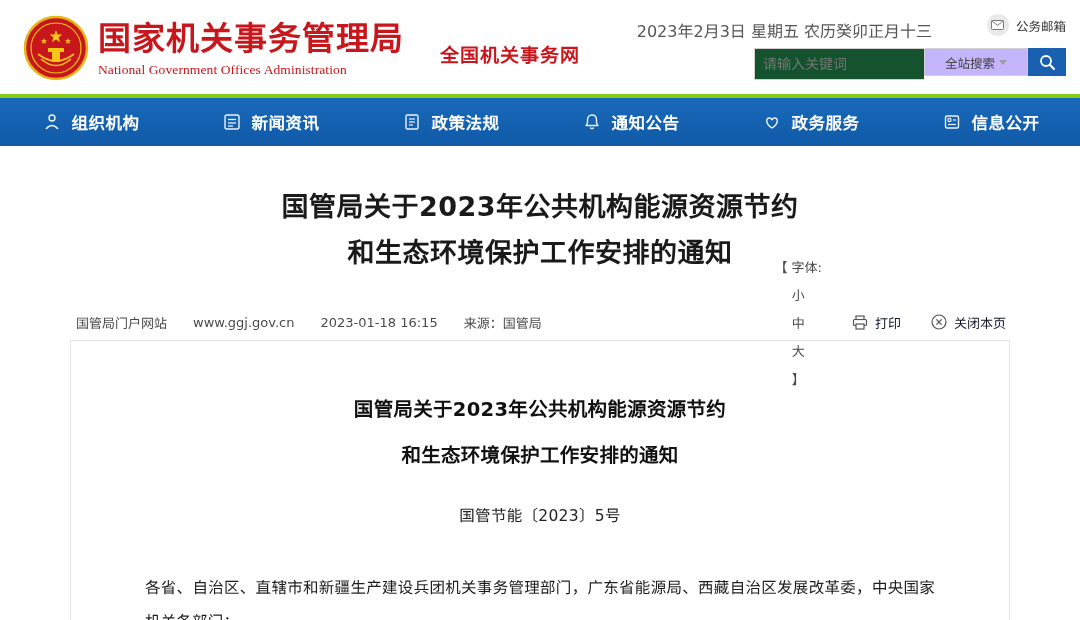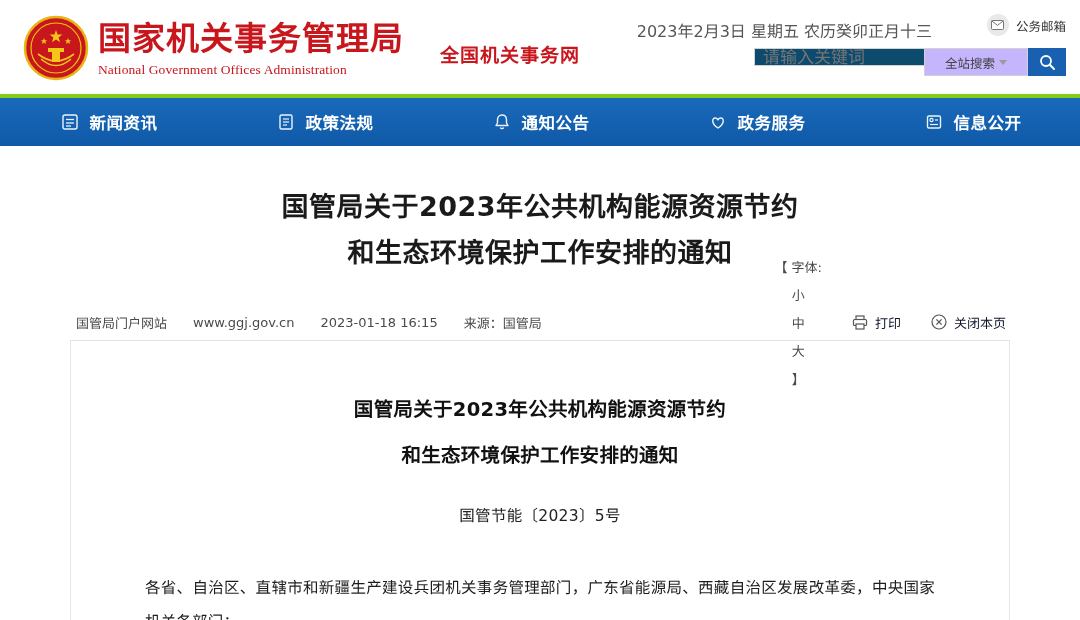--- a/index.html
+++ b/index.html
@@ -100,27 +100,27 @@
 
   .search-row {
     position: absolute;
     right: 0px; top: 36px;
     display: flex;
     align-items: stretch;
     height: 28px;
   }
   .search-input {
     width: 170px;
-    height: 18px;
+    height: 32px;
     border: 1px solid #d2d2d2;
     border-right: none;
     padding: 0 8px;
-    font-size: 17px;
+    font-size: 14px;
     color: #9a9a9a;
-    background: #0c4a6e;
+    background: #14532d;
     outline: none;
     font-family: "DejaVu Sans", "Liberation Sans", sans-serif;
   }
   .search-select {
     width: 104px;
     height: 28px;
     border: 1px solid #d2d2d2;
     background: #c4b5fd;
     font-size: 12.5px;
     color: #444;
@@ -343,20 +343,29 @@
           </svg>
         </button>
       </div>
     </div>
 
   </div>
 </div>
 
 <div class="nav">
 
+  <div class="nav-item">
+    <span class="nav-icon">
+      <svg width="20" height="20" viewBox="0 0 20 20">
+        <circle cx="10" cy="6" r="3" fill="none" stroke="#fff" stroke-width="1.4"></circle>
+        <path d="M4 17 q6 -7 12 0" fill="none" stroke="#fff" stroke-width="1.4"></path>
+      </svg>
+    </span>
+    <span>组织机构</span>
+  </div>
 
   <div class="nav-item">
     <span class="nav-icon">
       <svg width="20" height="20" viewBox="0 0 20 20">
         <rect x="3" y="3" width="14" height="14" rx="2" fill="none" stroke="#fff" stroke-width="1.4"></rect>
         <line x1="6" y1="7.5" x2="14" y2="7.5" stroke="#fff" stroke-width="1.3"></line>
         <line x1="6" y1="11" x2="14" y2="11" stroke="#fff" stroke-width="1.3"></line>
         <line x1="6" y1="14" x2="11" y2="14" stroke="#fff" stroke-width="1.3"></line>
       </svg>
     </span>

